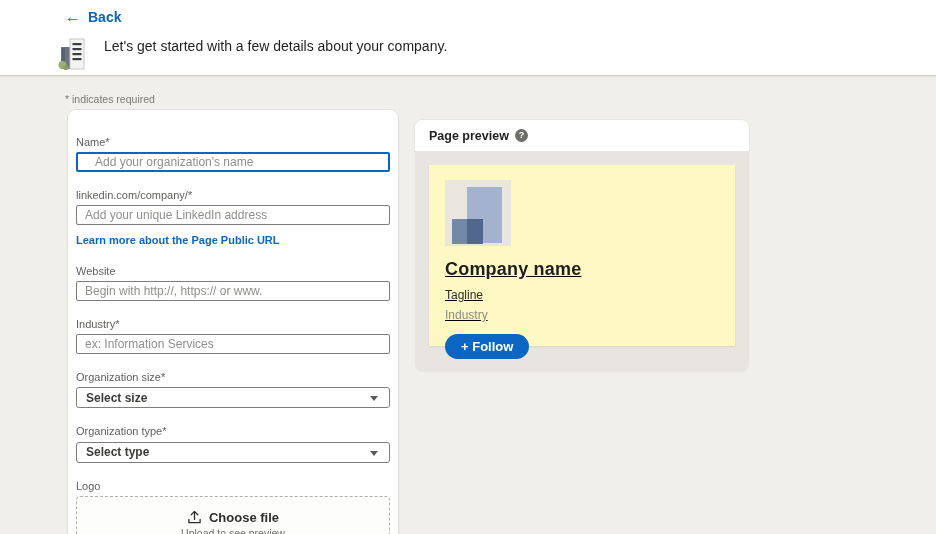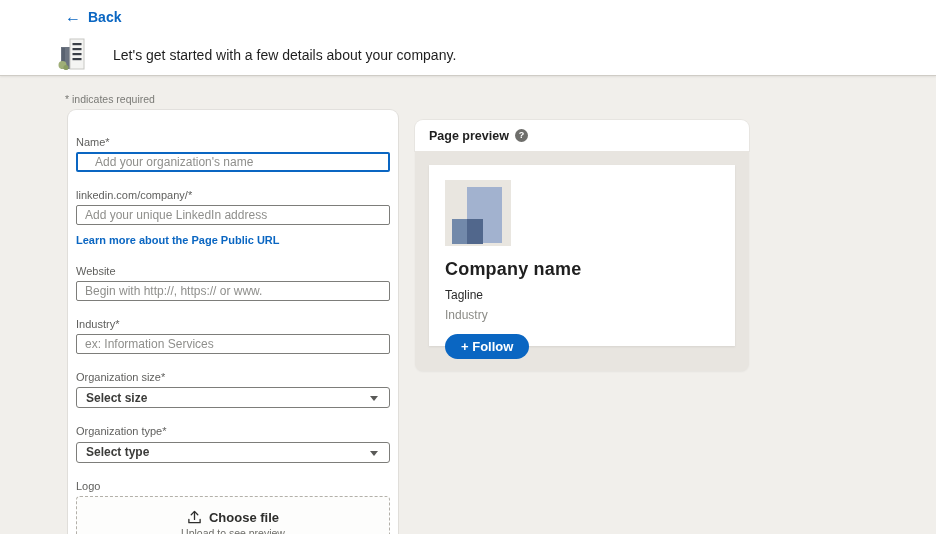--- a/index.html
+++ b/index.html
@@ -17,21 +17,21 @@
   }
   .back-link {
     position:absolute; left:65px; top:9px;
     display:flex; align-items:center; gap:7px;
     color:#0a66c2; font-size:14px; font-weight:bold; cursor:pointer;
     text-decoration:none;
   }
   .back-arrow { font-size:16px; line-height:1; }
   .header-row {
     position:absolute; left:57px; top:38px;
-    display:flex; align-items:center; gap:20px;
+    display:flex; gap:11px;
   }
   .company-illustration { width:36px; height:33px; flex:0 0 auto; }
   .header-title { font-size:14px; color:#1f1f1f; }
   
   .required-note {
     position:absolute; left:65px; top:93px;
     font-size:10.5px; color:#7a7a76;
   }
   
   .form-card {
@@ -86,22 +86,22 @@
   .help-icon {
     width:13px; height:13px; border-radius:50%; background:#6e6e6b;
     color:#fff; font-size:9px; font-weight:bold; display:flex;
     align-items:center; justify-content:center; cursor:pointer; line-height:1;
   }
   .preview-body {
     height:220px; background:#e8e5e0; border-radius:0 0 8px 8px; padding:14px;
     box-shadow:0 1px 2px rgba(0,0,0,0.05);
   }
   .preview-card {
-    width:306px; height:181px; background:#ffffff; border-radius:0;
-    padding:15px 16px; box-shadow:0 1px 2px rgba(0,0,0,0.08);
+    width:306px; height:181px; background:#fef9c3; border-radius:0;
+    padding:15px 16px; box-shadow:0 1px 2px rgba(0,0,0,0.08);text-decoration:underline;
   }
   .logo-placeholder { position:relative; width:66px; height:66px; background:#e9e6e0; }
   .logo-rect-tall { position:absolute; left:33%; top:11%; width:53%; height:84%; background:#a2b2cf; }
   .logo-rect-short { position:absolute; left:11%; top:59%; width:46%; height:38%; background:#7289aa; }
   .logo-rect-overlap { position:absolute; left:33%; top:59%; width:24%; height:38%; background:#51678c; }
   .preview-company-name { font-size:18px; font-weight:bold; color:#1f1f1f; margin-top:13px; letter-spacing:.2px; }
   .preview-tagline { font-size:12px; color:#2b2b2b; margin-top:8px; }
   .preview-industry { font-size:12px; color:#8c8c87; margin-top:6px; }
   .follow-button {
     margin-top:12px; display:inline-flex; align-items:center;

